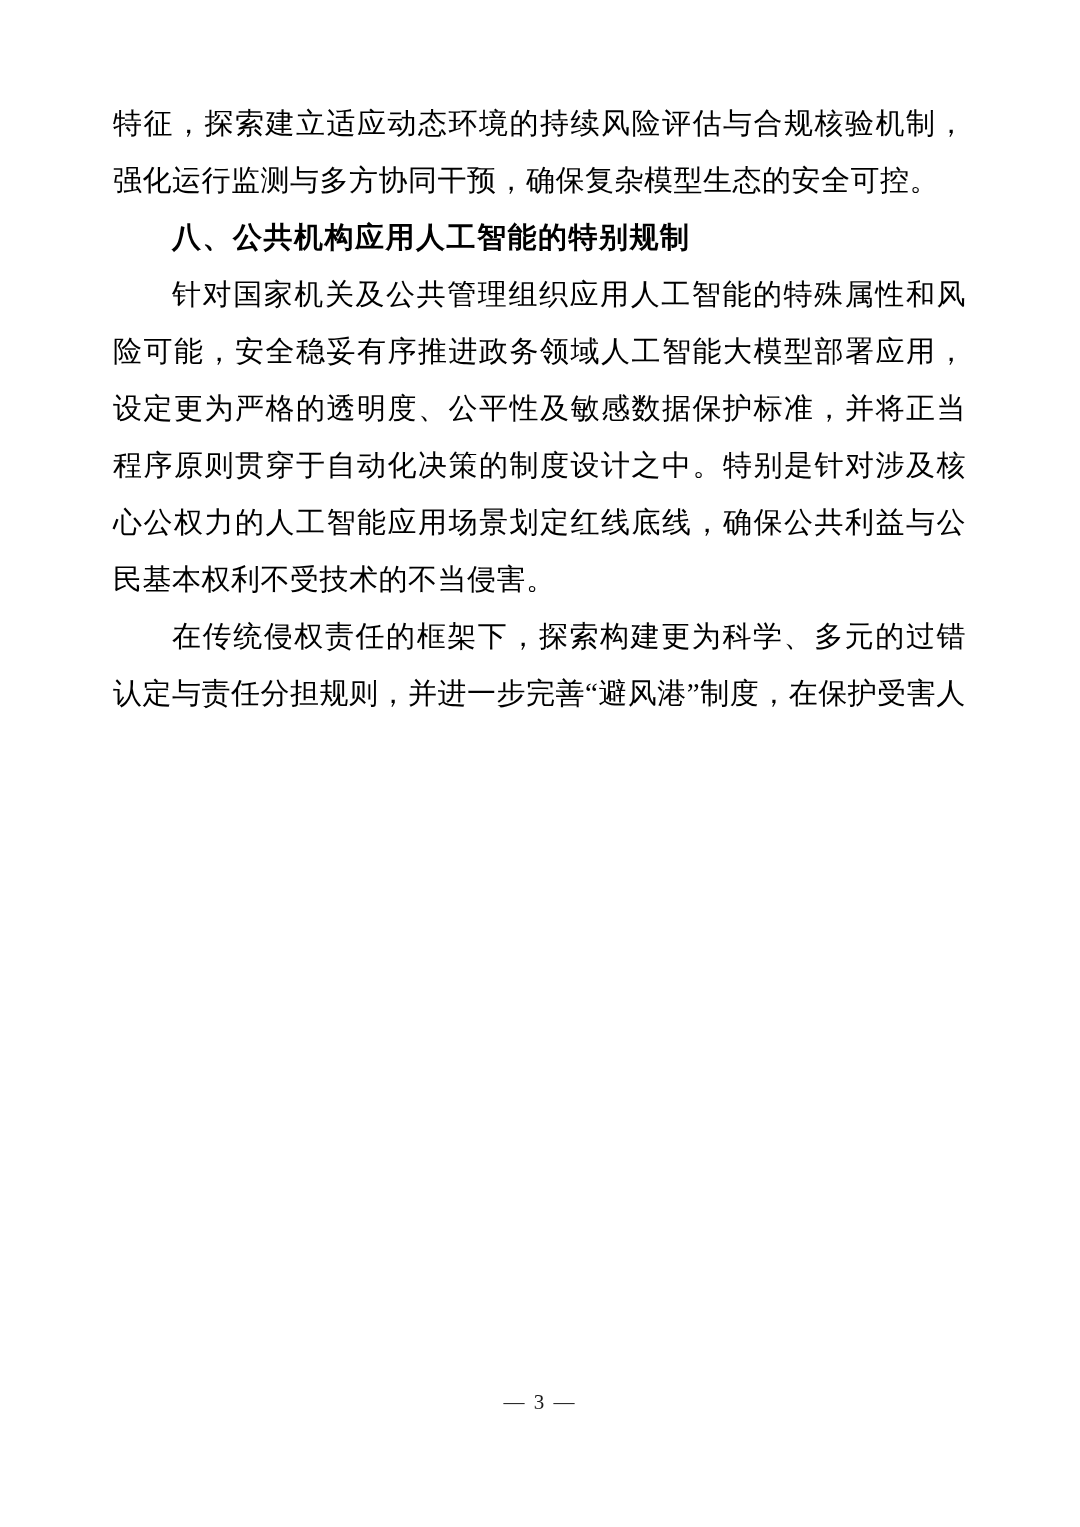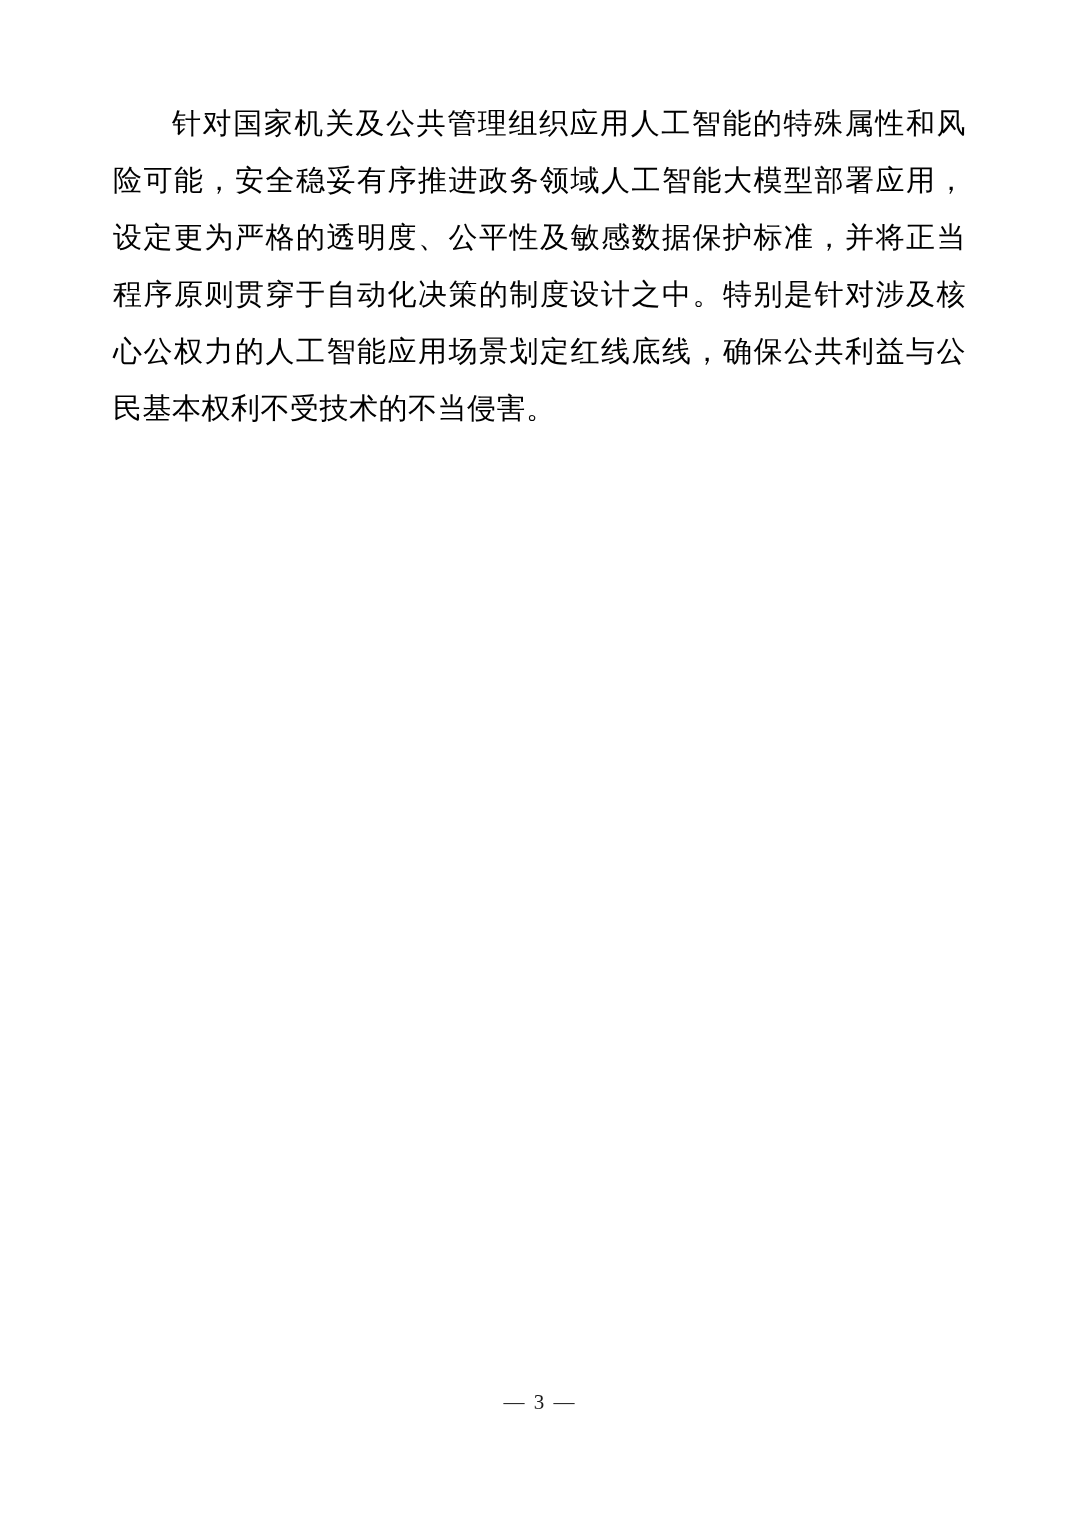--- a/index.html
+++ b/index.html
@@ -50,16 +50,19 @@
     letter-spacing: 2px;
     color: #1a1a1a;
   }
 </style>
 </head>
 <body>
 
 <div class="page">
   <div class="content">
 
+  <p class="body no-indent">特征，探索建立适应动态环境的持续风险评估与合规核验机制，强化运行监测与多方协同干预，确保复杂模型生态的安全可控。</p>
+      <p class="heading">八、公共机构应用人工智能的特别规制</p>
       <p class="body">针对国家机关及公共管理组织应用人工智能的特殊属性和风险可能，安全稳妥有序推进政务领域人工智能大模型部署应用，设定更为严格的透明度、公平性及敏感数据保护标准，并将正当程序原则贯穿于自动化决策的制度设计之中。特别是针对涉及核心公权力的人工智能应用场景划定红线底线，确保公共利益与公民基本权利不受技术的不当侵害。</p>
+      <p class="body">在传统侵权责任的框架下，探索构建更为科学、多元的过错认定与责任分担规则，并进一步完善“避风港”制度，在保护受害人</p>
     </div>
   <div class="footer">— 3 —</div>
 </div>
 
 </body></html>

